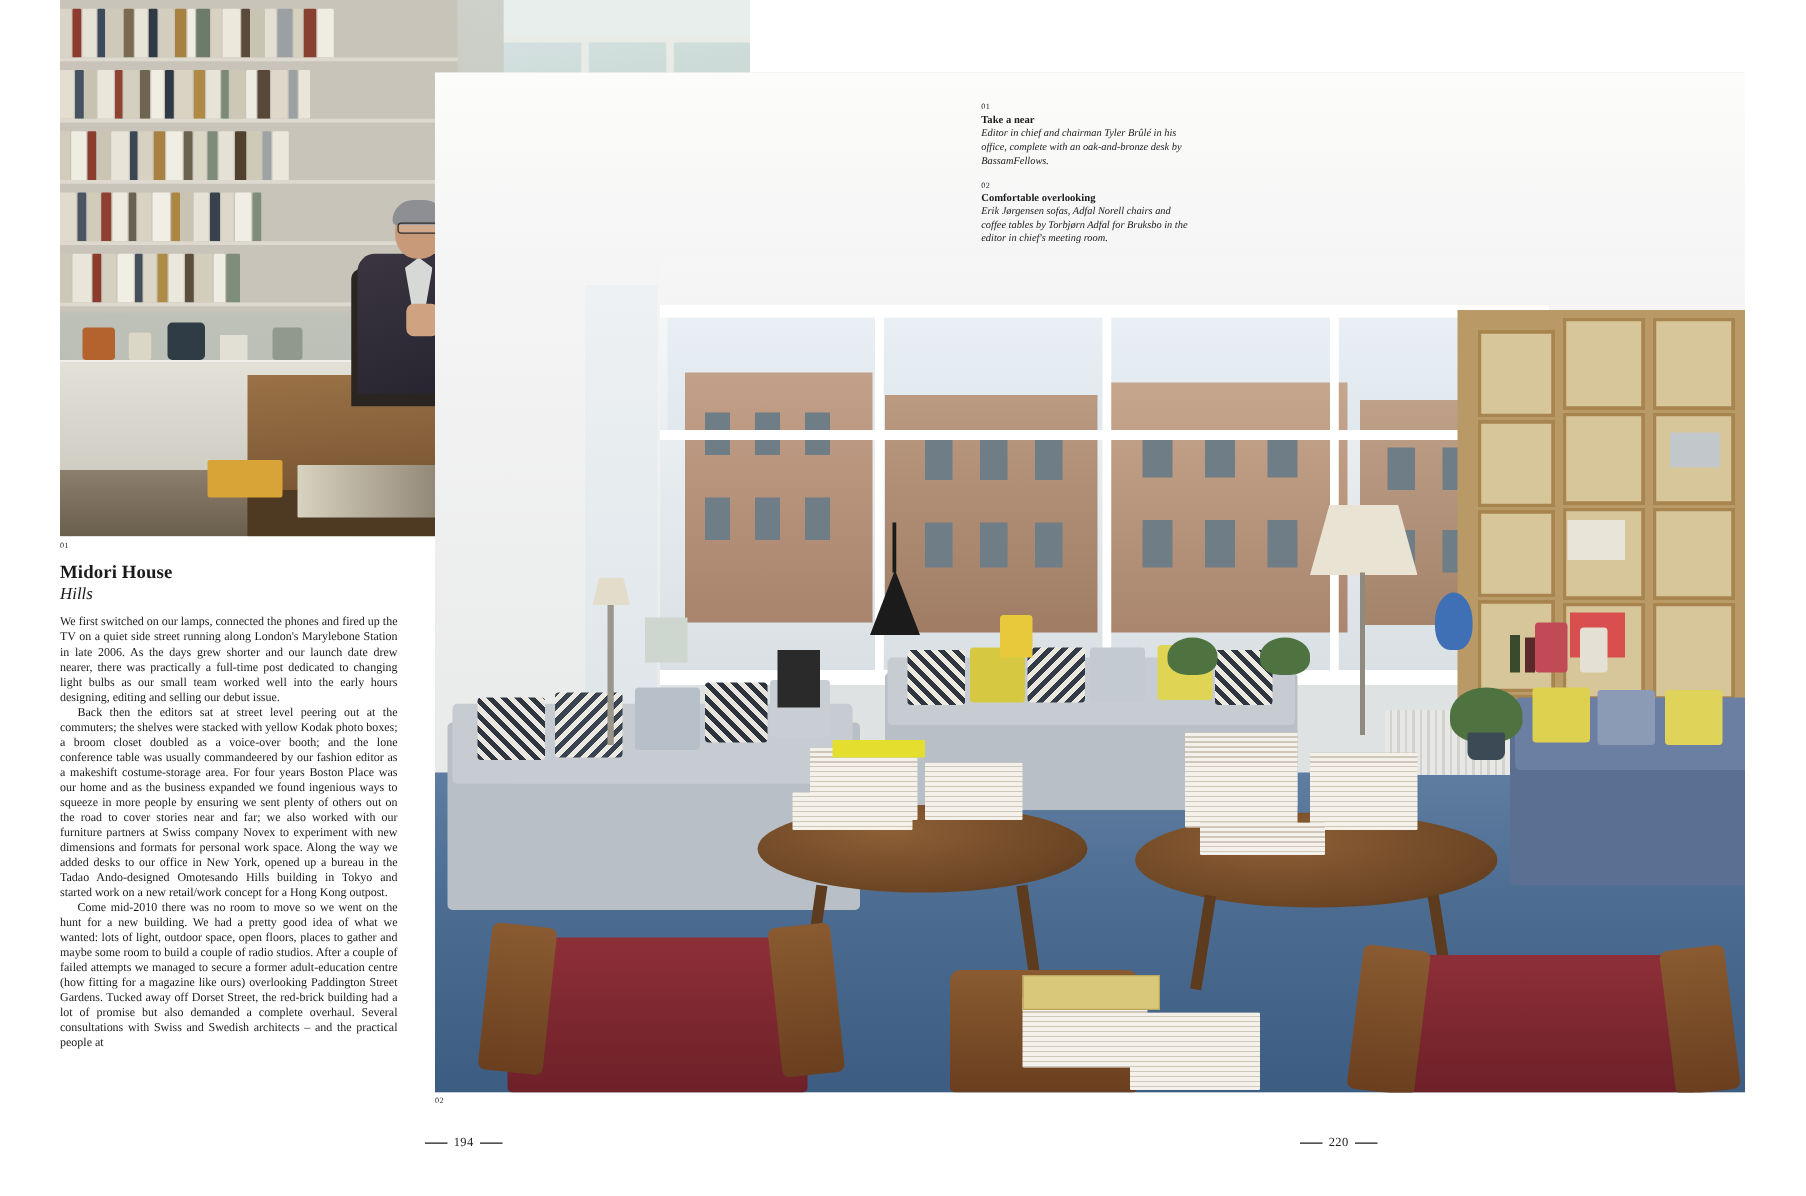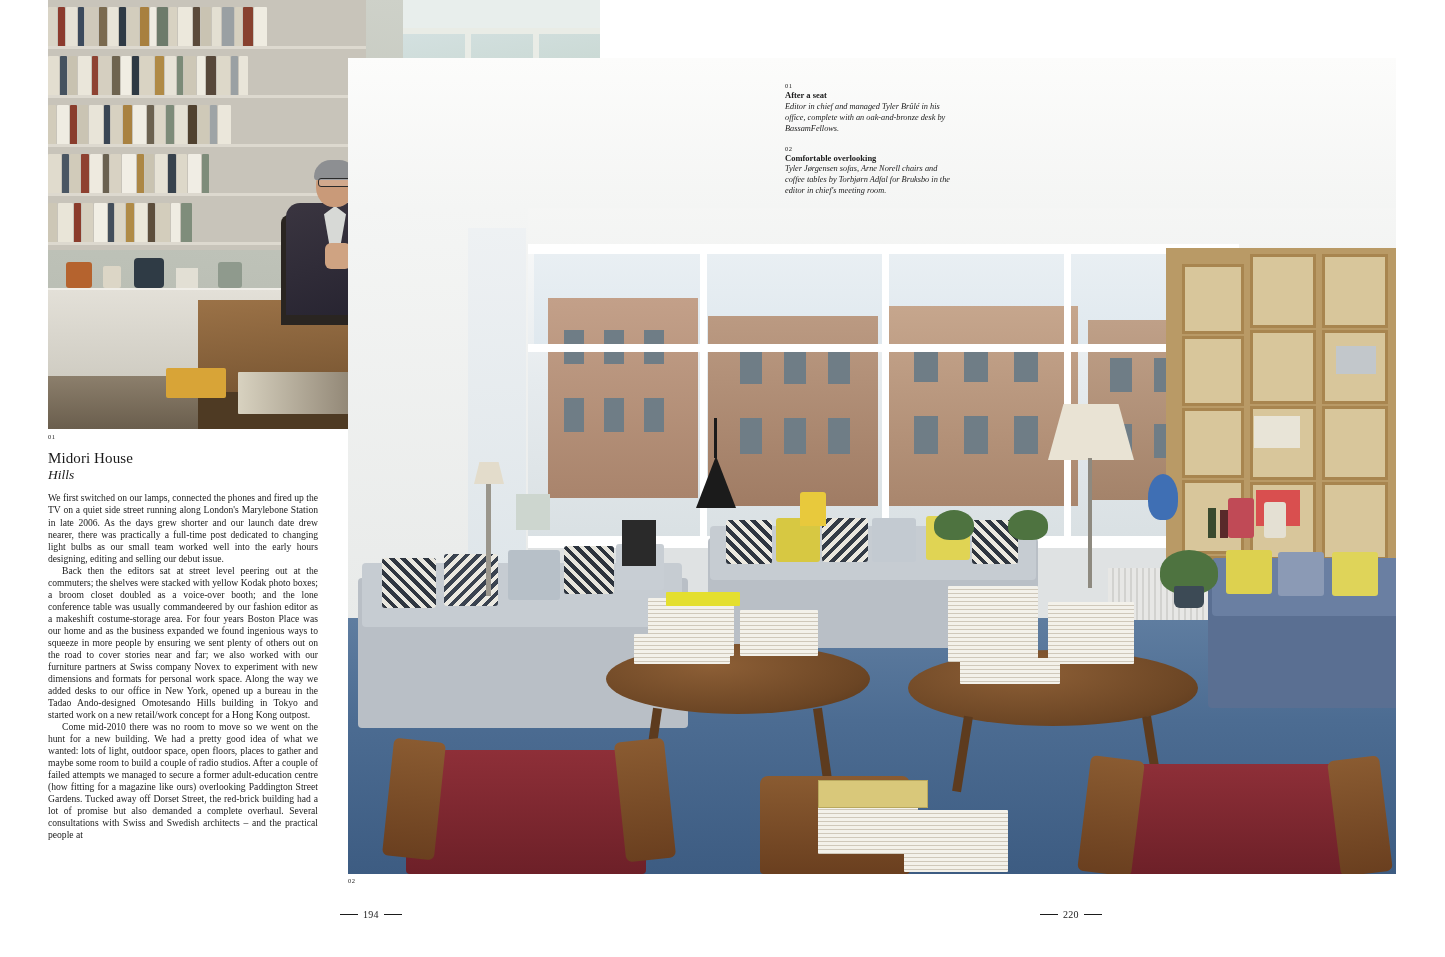--- a/index.html
+++ b/index.html
@@ -322,21 +322,21 @@
   .article {
     position:absolute;
     left:48px;
     top:450px;
     width:270px;
   }
   .art-title {
     font-size:15px;
     line-height:1.15;
     margin:0 0 0 0;
-    font-weight:normal;
+    font-weight:bold;
     letter-spacing:.1px;
   }
   .art-sub {
     font-size:13.5px;
     font-style:italic;
     line-height:1.2;
     margin:0 0 9px 0;
     font-weight:normal;
   }
   .art-p {
@@ -670,25 +670,25 @@
     <div style="position:absolute;left:800px;top:416px;width:30px;height:46px;background:#3f6fb4;border-radius:50% 50% 40% 40%;"></div>
     <div style="position:absolute;left:880px;top:440px;width:26px;height:40px;background:#c04a56;border-radius:3px;"></div>
     <div style="position:absolute;left:916px;top:444px;width:22px;height:36px;background:#e4e0d3;border-radius:3px;"></div>
 
     <div style="position:absolute;left:860px;top:450px;width:8px;height:30px;background:#3a4a2e;"></div>
     <div style="position:absolute;left:872px;top:452px;width:8px;height:28px;background:#5a2a2a;"></div>
   </div>
 
   <div class="captions">
     <div class="cap-num">01</div>
-    <div class="cap-title">After a seat</div>
-    <div class="cap-body">Editor in chief and managed Tyler Brûlé in his office, complete with an oak-and-bronze desk by BassamFellows.</div>
+    <div class="cap-title">Take a near</div>
+    <div class="cap-body">Editor in chief and chairman Tyler Brûlé in his office, complete with an oak-and-bronze desk by BassamFellows.</div>
     <div class="cap-num">02</div>
     <div class="cap-title">Comfortable overlooking</div>
-    <div class="cap-body">Tyler Jørgensen sofas, Arne Norell chairs and coffee tables by Torbjørn Adfal for Bruksbo in the editor in chief's meeting room.</div>
+    <div class="cap-body">Erik Jørgensen sofas, Adfal Norell chairs and coffee tables by Torbjørn Adfal for Bruksbo in the editor in chief's meeting room.</div>
   </div>
 
   <div class="fig-label label-01">01</div>
   <div class="fig-label label-02">02</div>
 
   <div class="article">
     <h1 class="art-title">Midori House</h1>
     <h2 class="art-sub">Hills</h2>
     <p class="art-p">We first switched on our lamps, connected the phones and fired up the TV on a quiet side street running along London's Marylebone Station in late 2006. As the days grew shorter and our launch date drew nearer, there was practically a full-time post dedicated to changing light bulbs as our small team worked well into the early hours designing, editing and selling our debut issue.</p>
     <p class="art-p">Back then the editors sat at street level peering out at the commuters; the shelves were stacked with yellow Kodak photo boxes; a broom closet doubled as a voice-over booth; and the lone conference table was usually commandeered by our fashion editor as a makeshift costume-storage area. For four years Boston Place was our home and as the business expanded we found ingenious ways to squeeze in more people by ensuring we sent plenty of others out on the road to cover stories near and far; we also worked with our furniture partners at Swiss company Novex to experiment with new dimensions and formats for personal work space. Along the way we added desks to our office in New York, opened up a bureau in the Tadao Ando-designed Omotesando Hills building in Tokyo and started work on a new retail/work concept for a Hong Kong outpost.</p>

